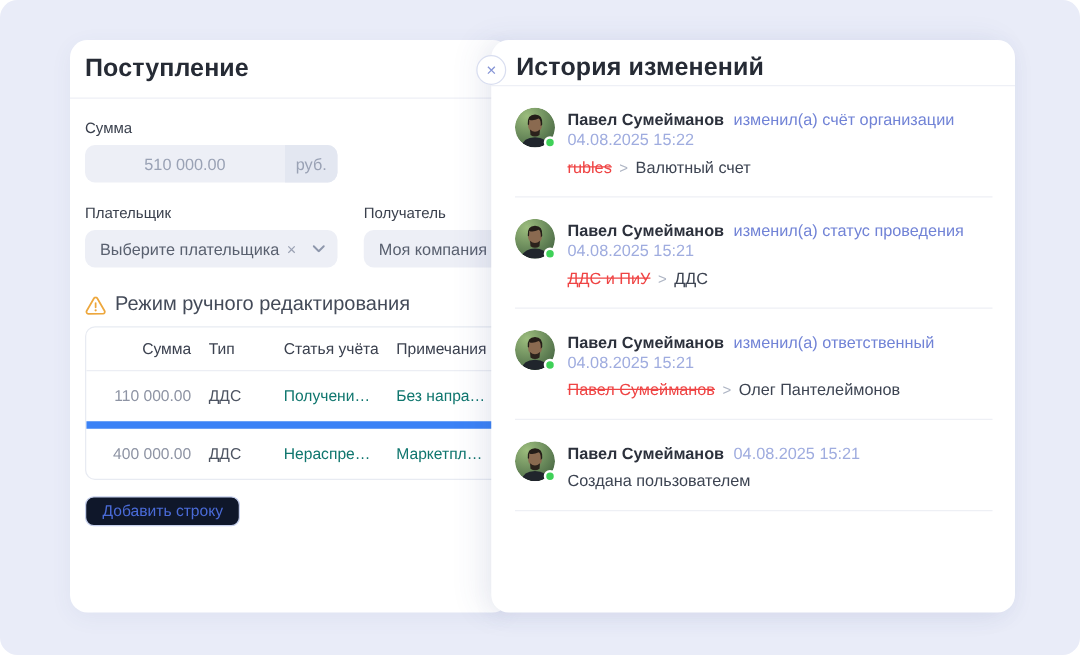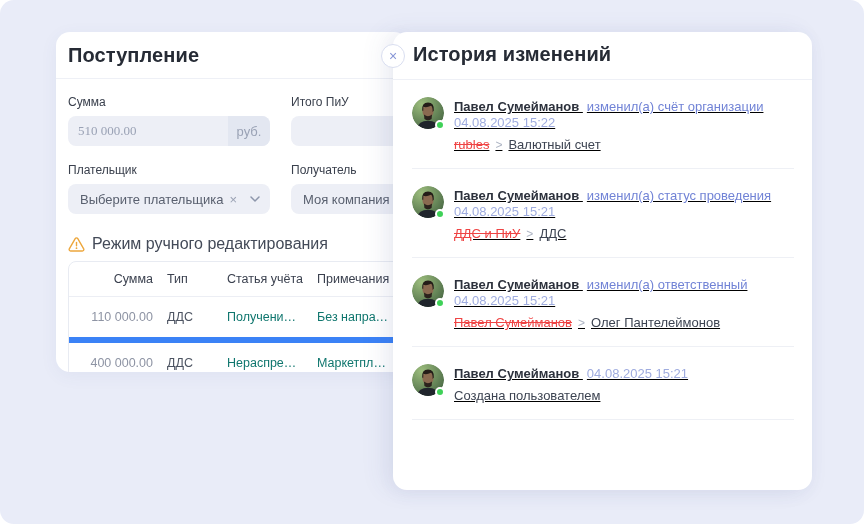--- a/index.html
+++ b/index.html
@@ -1,28 +1,28 @@
 <!DOCTYPE html>
 <html lang="ru"><head>
 <meta charset="utf-8">
 <style>
   html,body{margin:0;padding:0;background:#ffffff;}
   body{width:864px;height:524px;font-family:"Liberation Sans","DejaVu Sans",sans-serif;-webkit-font-smoothing:antialiased;}
   .stage{position:relative;width:864px;height:524px;background:#e9ecf8;border-radius:14px;overflow:hidden;}
 
   
-  .receipt-panel{position:absolute;left:56px;top:32px;width:352px;height:340px;background:#fff;border-radius:14px;box-shadow:0 4px 18px rgba(60,80,140,.06);overflow:hidden;}
+  .receipt-panel{position:absolute;left:56px;top:32px;width:352px;height:458px;background:#fff;border-radius:14px;box-shadow:0 4px 18px rgba(60,80,140,.06);overflow:hidden;}
   .panel-header{height:47px;border-bottom:1px solid #eef0f6;box-sizing:border-box;padding:12px 12px 0;}
   .panel-title{font-size:20px;font-weight:700;color:#262b35;letter-spacing:.1px;}
   .receipt-body{padding:0 0 0 12px;}
   .form-grid{display:grid;grid-template-columns:202px 1fr;column-gap:21px;margin-top:16px;}
   .field-label{font-size:12px;color:#3a404d;font-weight:500;margin-bottom:7px;}
   .input{background:#edeff6;border-radius:8px;height:30px;display:flex;align-items:center;font-size:13px;color:#9aa2b5;box-sizing:border-box;}
   .input.pad{padding:0 12px;}
-  .input-main{flex:1;text-align:left;padding:0 10px;white-space:nowrap;font-family:Liberation Serif, serif;}
+  .input-main{flex:1;text-align:center;padding:0 10px;white-space:nowrap;}
   .input-suffix{width:42px;align-self:stretch;display:flex;align-items:center;justify-content:center;background:#e3e7f1;border-radius:0 8px 8px 0;color:#9aa2b5;font-size:13px;text-align:center;}
   .select{justify-content:space-between;padding:0 10px 0 12px;color:#59606f;}
   .select-icons{display:flex;align-items:center;gap:13px;}
   .clear-x{color:#9aa1b3;font-size:13px;line-height:1;cursor:pointer;}
   .chev{display:block;}
   .filled-input{color:#59606f;padding:0 12px;}
 
   .warning-row{display:flex;align-items:center;gap:7px;margin-top:21px;}
   .warning-text{font-size:16px;color:#434a58;}
 
@@ -39,23 +39,23 @@
   .head .t-cell{color:#3b414f;}
   .body-row .c1{color:#8e94a4;}
   .body-row .c2{color:#4d5462;}
   .body-row .c3,.body-row .c4{color:#0f766e;}
 
   .add-row-btn{margin-top:13px;display:inline-flex;align-items:center;height:24px;padding:0 13px;background:#0f172a;border:1px solid #c6d0ec;border-radius:7px;font-size:12.5px;color:#4a6bd8;font-weight:500;cursor:pointer;font-family:inherit;}
   .notes-area{margin-top:16px;width:340px;height:57px;background:#edeff6;border-radius:8px;box-sizing:border-box;padding:10px 12px;font-size:13px;color:#a0a8ba;}
 
   
   .history-panel{position:absolute;left:393px;top:32px;width:419px;height:458px;background:#fff;border-radius:14px;box-shadow:-10px 0 24px rgba(60,80,140,.08),0 4px 18px rgba(60,80,140,.06);}
-  .history-header{height:48px;border-bottom:1px solid #eef0f6;box-sizing:border-box;padding:11px 16px 0 20px;}
+  .history-header{height:37px;border-bottom:1px solid #eef0f6;box-sizing:border-box;padding:11px 16px 0 20px;}
   .close-btn{position:absolute;left:-12px;top:12px;width:24px;height:24px;border-radius:50%;background:#fff;border:1px solid #d9def0;color:#8695d6;font-size:14px;line-height:22px;text-align:center;cursor:pointer;box-sizing:border-box;padding:0;font-family:inherit;}
-  .entries{padding:0 18px 0 19px;text-decoration:underline;}
+  .entries{padding:0 18px 0 19px;}
   .entry{display:flex;gap:10px;padding:17px 0 15px;border-bottom:1px solid #eef0f5;}
   .avatar-wrap{position:relative;width:32px;height:32px;flex:0 0 32px;}
   .avatar-wrap svg{display:block;border-radius:50%;}
   .status-dot{position:absolute;right:-1px;bottom:-1px;width:10px;height:10px;border-radius:50%;background:#3fd158;border:2px solid #fff;box-sizing:border-box;}
   .entry-text{font-size:13px;line-height:16px;padding-top:2px;}
   .entry-line1 .user-name{font-weight:700;color:#2c313c;margin-right:4px;}
   .entry-line1 .action{color:#7183d6;margin-right:4px;}
   .entry-line1 .time{color:#9facdf;}
   .entry-line2{margin-top:6px;color:#3d4452;}
   .old-val{color:#ef4444;text-decoration:line-through;margin-right:6px;}
@@ -75,26 +75,20 @@
     <div class="receipt-body">
 
       <div class="form-grid">
         <div>
           <div class="field-label">Сумма</div>
           <div class="input">
             <span class="input-main">510 000.00</span>
             <span class="input-suffix">руб.</span>
           </div>
         </div>
-        <div>
-          <div class="field-label">Итого ПиУ</div>
-          <div class="input pad">
-            <span></span>
-          </div>
-        </div>
       </div>
 
       <div class="form-grid" style="margin-top:17px;">
         <div>
           <div class="field-label">Плательщик</div>
           <div class="input select">
             <span>Выберите плательщика</span>
             <span class="select-icons">
               <span class="clear-x">×</span>
               <svg class="chev" width="10" height="6" viewBox="0 0 10 6">

